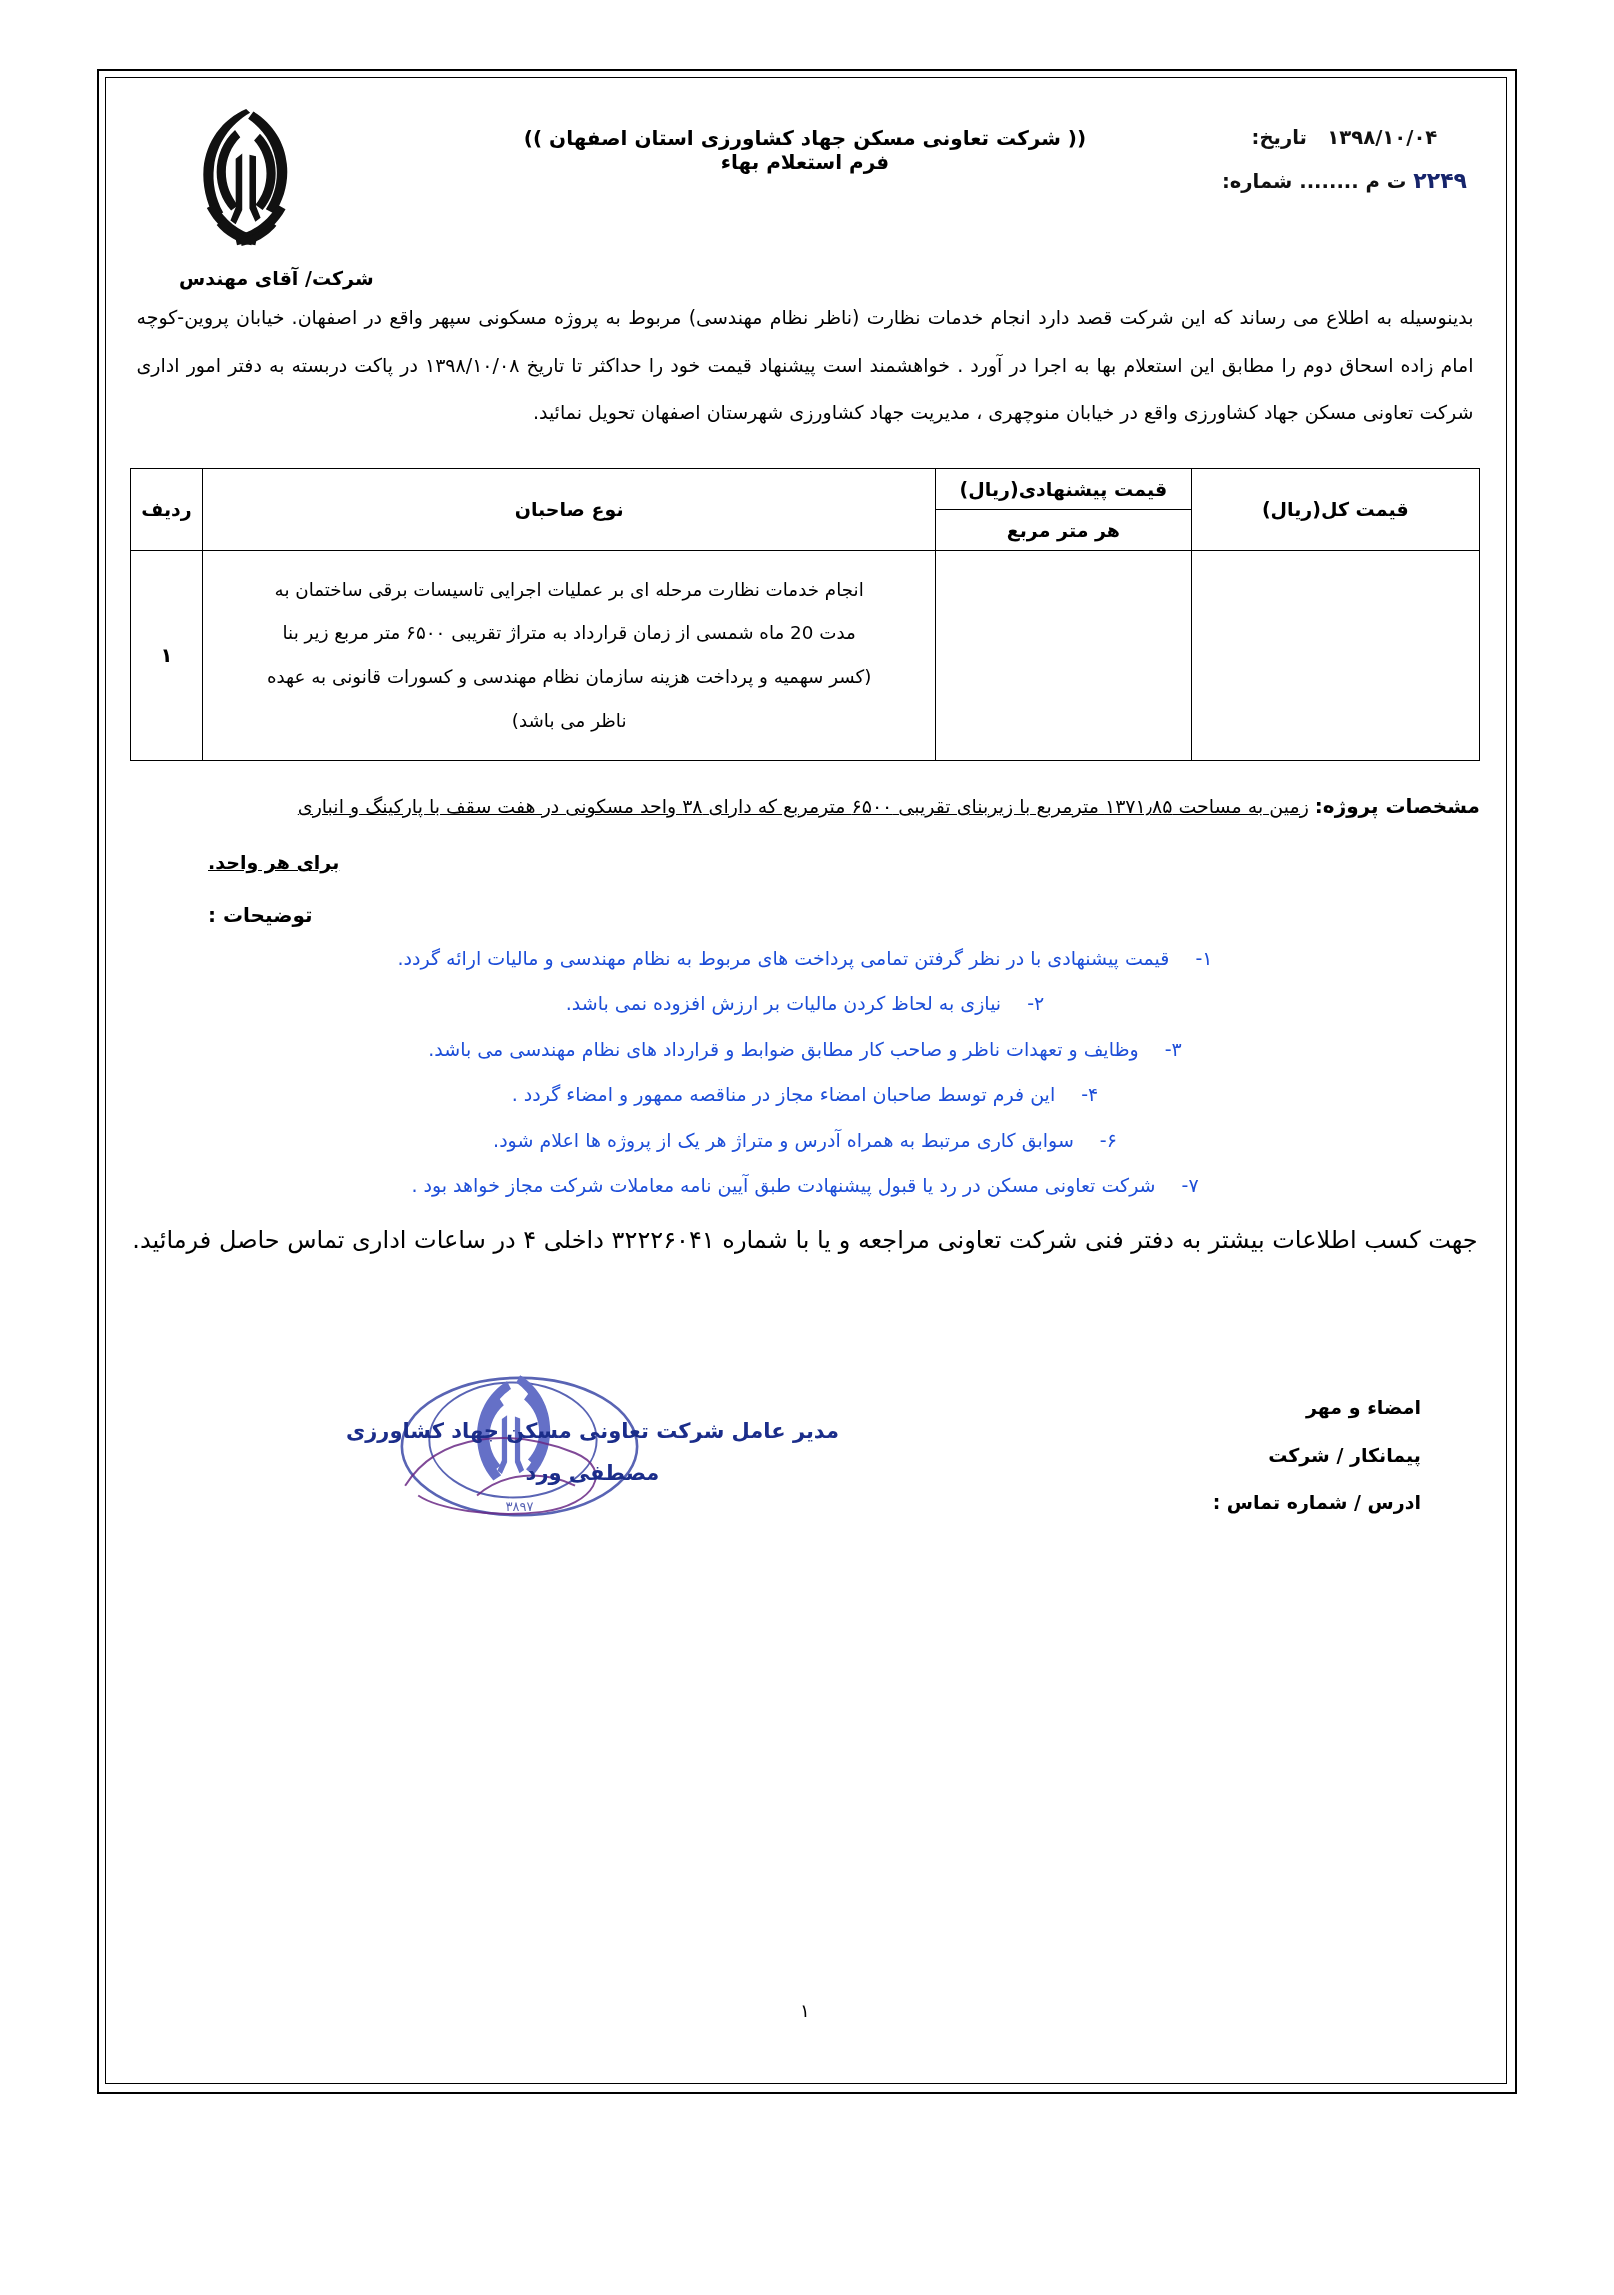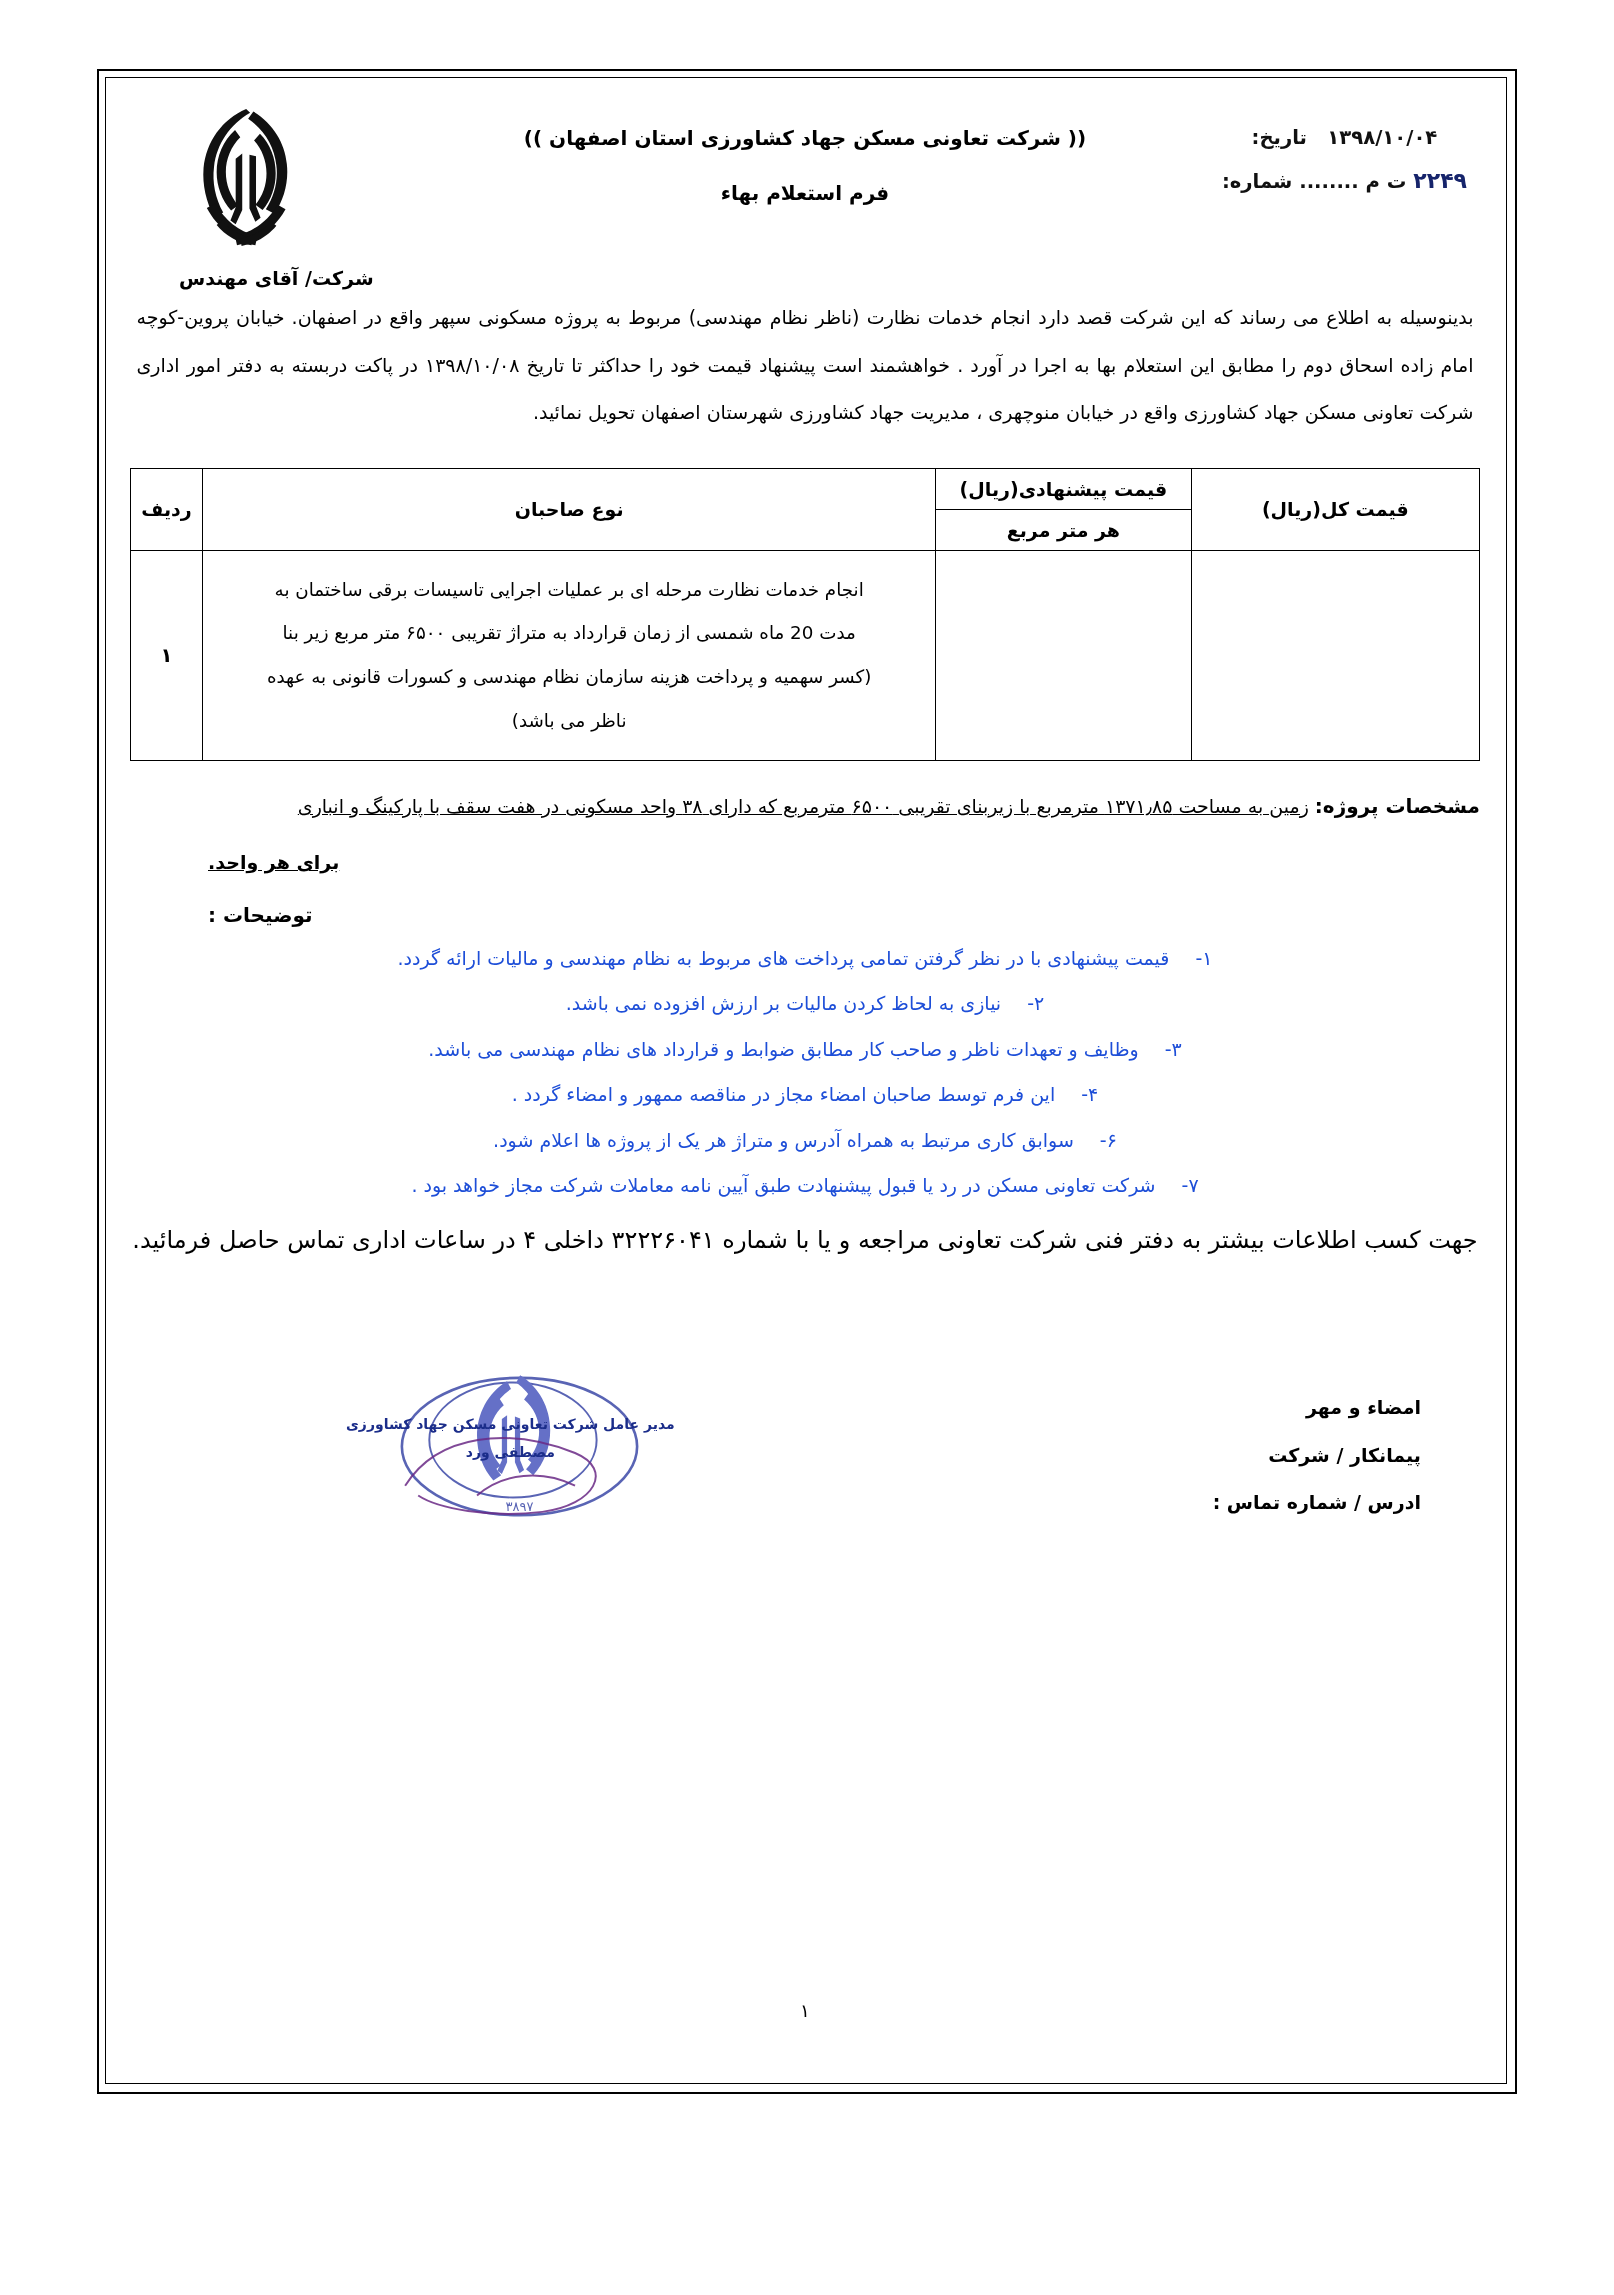--- a/index.html
+++ b/index.html
@@ -71,21 +71,20 @@
     top: 27.5px;
     text-align: center;
   }
   .org-title {
     font-size: 20px;
     font-weight: bold;
     color: #000;
     letter-spacing: 0.3px;
   }
   .form-title {
-    margin-top: 31px;
     font-size: 20px;
     font-weight: bold;
     color: #000;
   }
   .logo {
     position: absolute;
     left: 46px;
     top: 6.5px;
     width: 141px;
     height: 141px;
@@ -213,21 +212,21 @@
     line-height: 2.5;
     font-weight: bold;
     color: #000;
     text-align: right;
     direction: rtl;
   }
   .sig-left {
     position: absolute;
     left: 216px;
     top: 78px;
-    font-size: 14px;
+    font-size: 21px;
     font-weight: bold;
     color: #1b2d8a;
     text-align: center;
     direction: rtl;
     line-height: 2.0;
   }
   .stamp {
     position: absolute;
     left: 249px;
     top: 23px;

